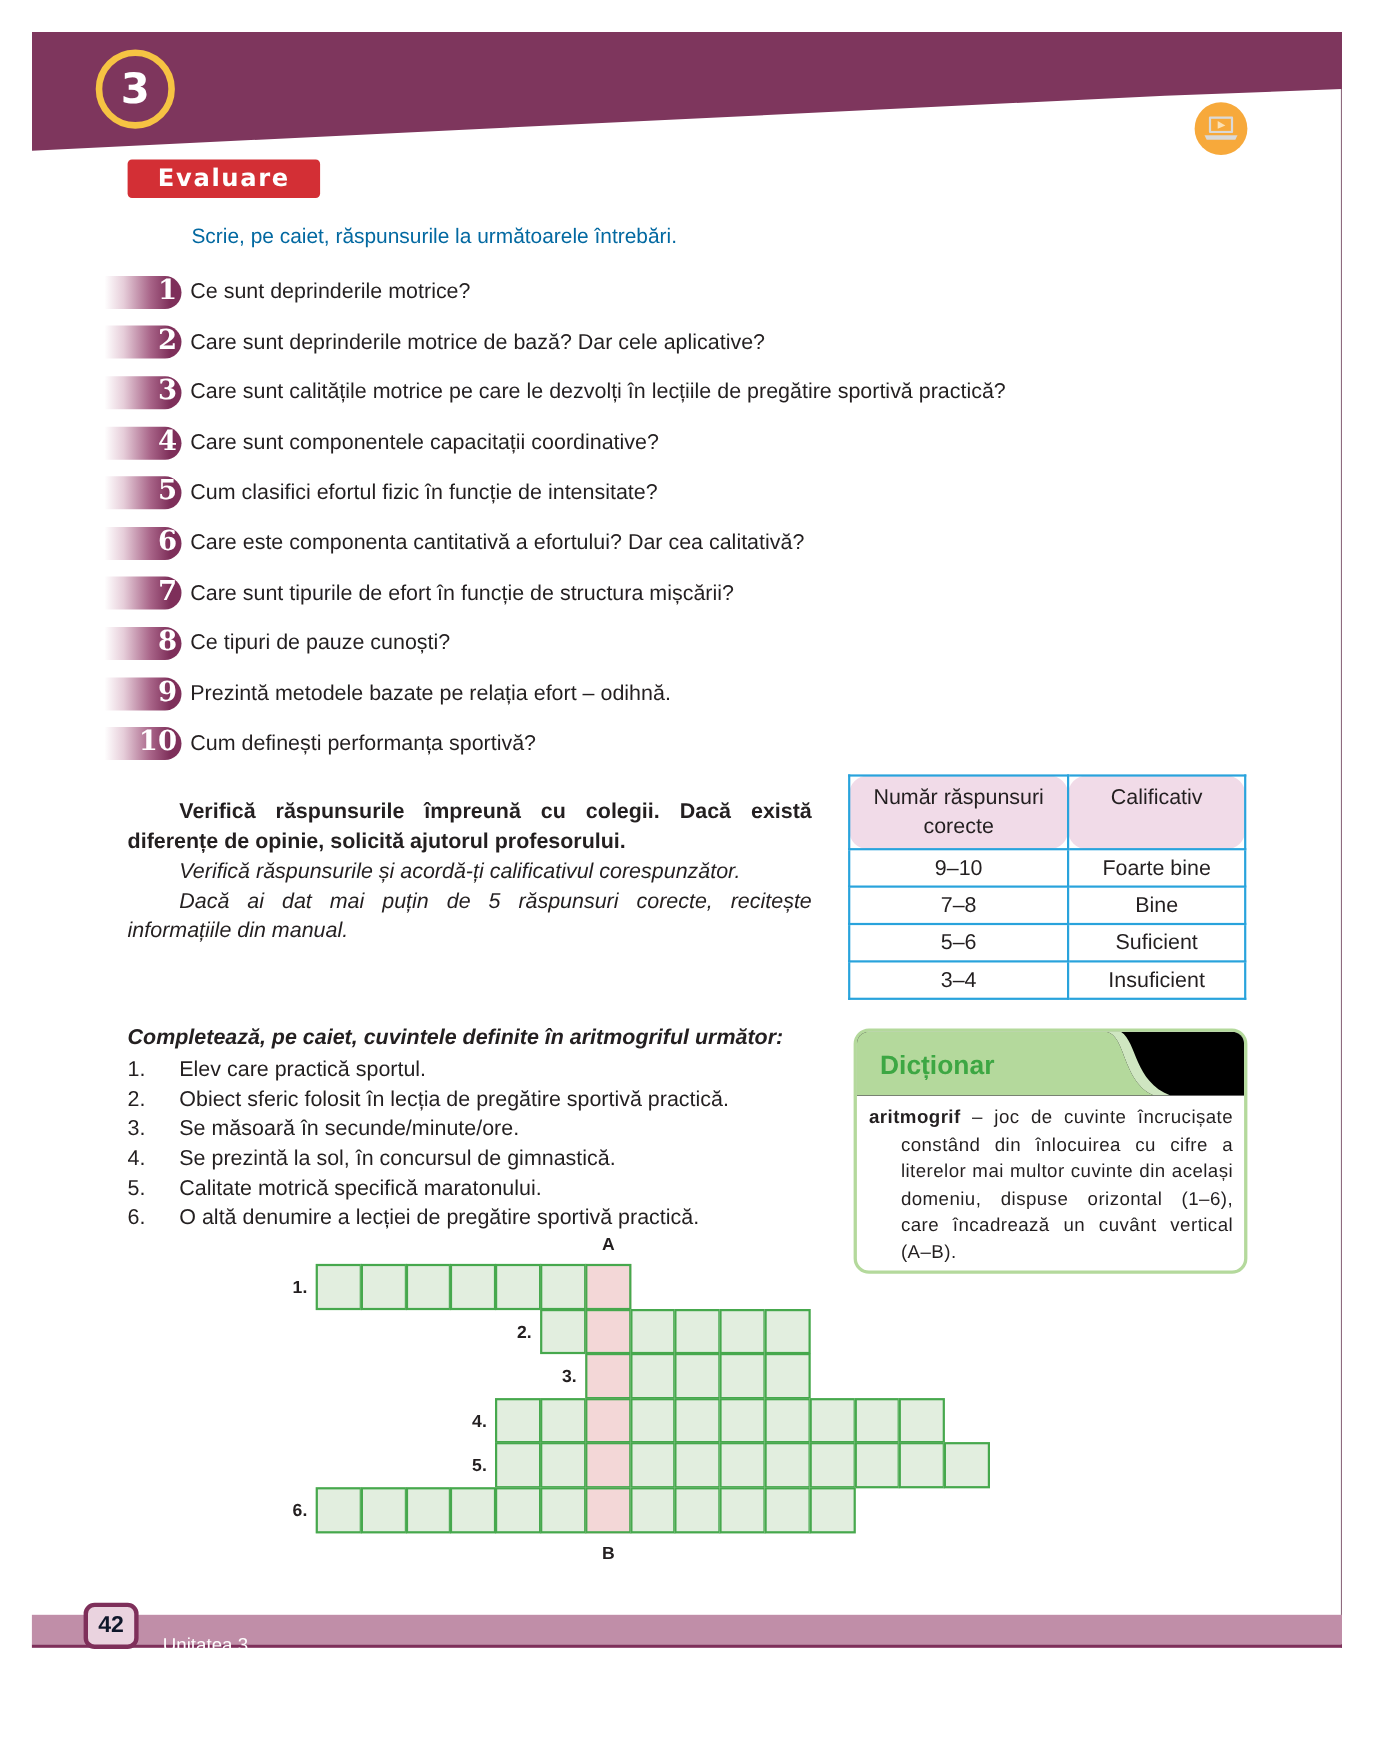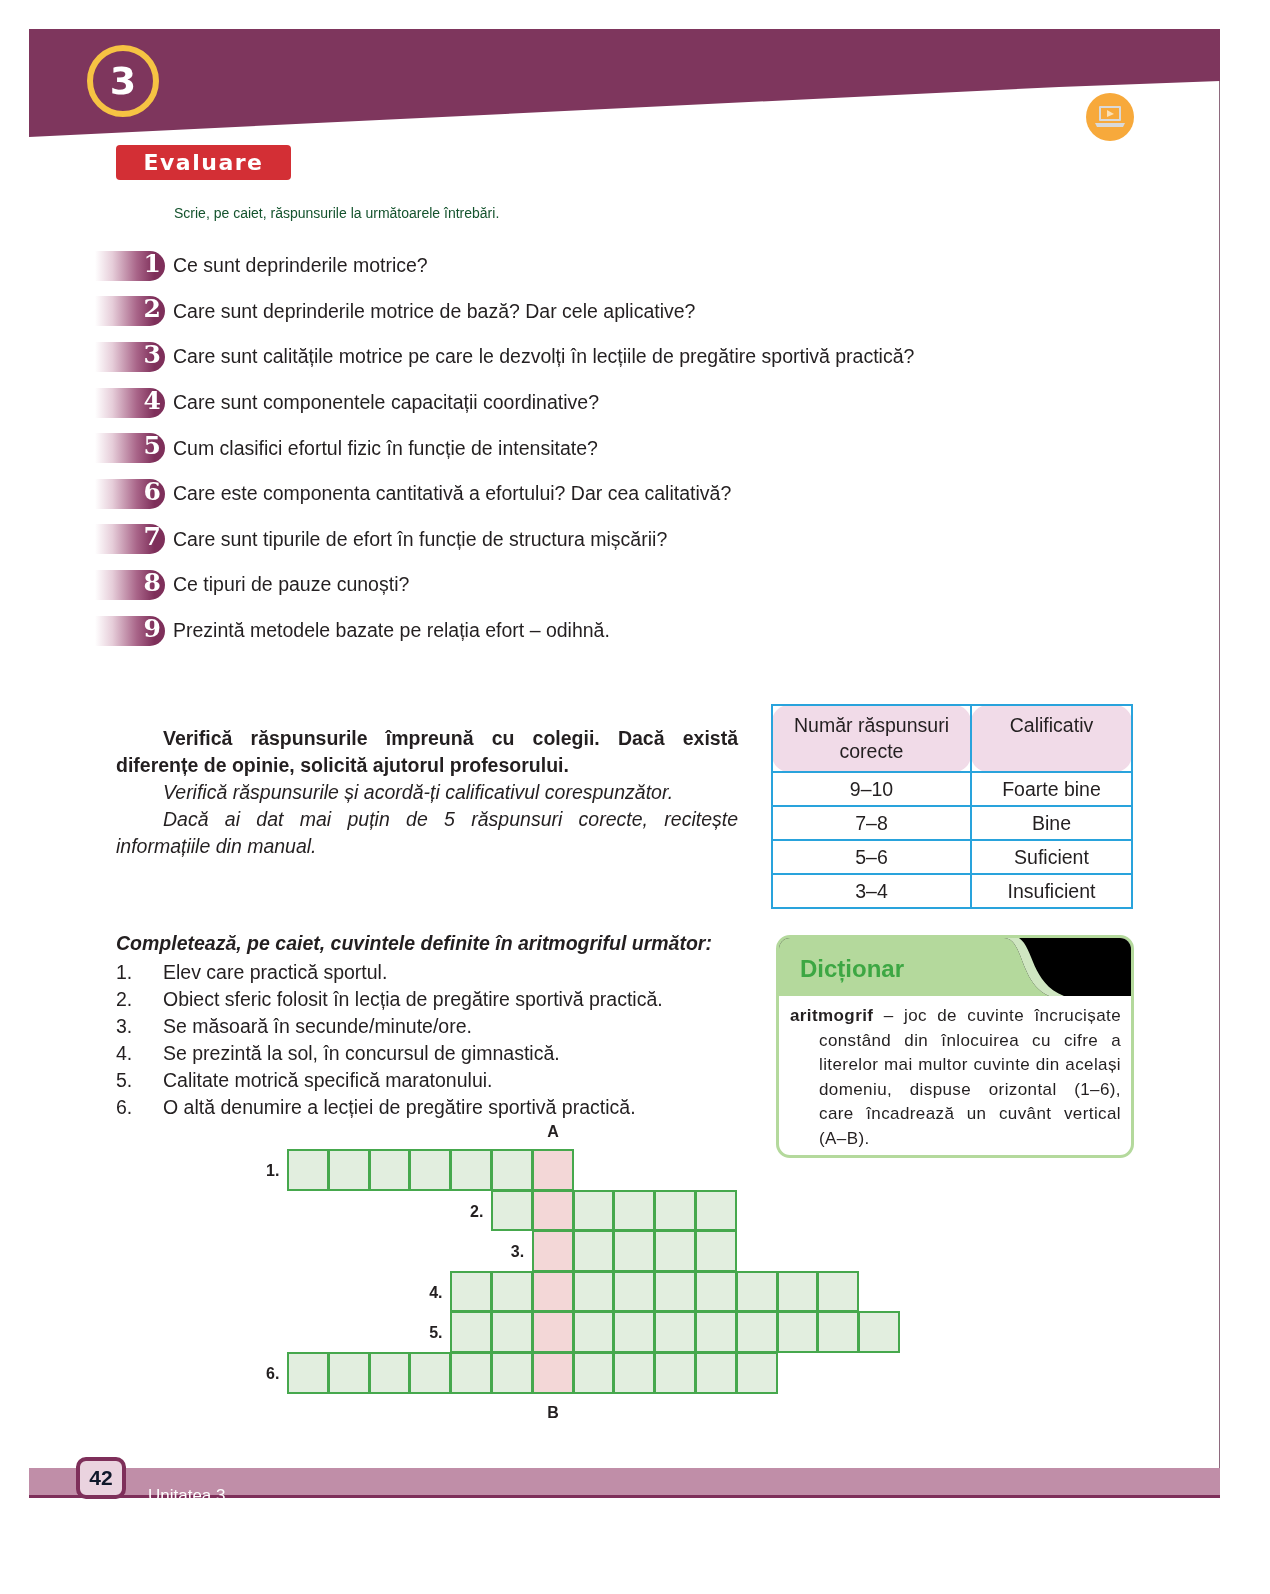--- a/index.html
+++ b/index.html
@@ -3,21 +3,21 @@
 <meta charset="utf-8">
 <style>
   html, body { margin:0; padding:0; background:#ffffff; }
   body { width:1270px; height:1594px; position:relative; overflow:hidden; font-family:"Liberation Sans", "DejaVu Sans", sans-serif; color:#231f20; }
   .page-border { position:absolute; left:1219px; top:30px; width:1px; height:1468px; background:#8e6a7e; }
   .header-band { position:absolute; left:29px; top:29px; width:1191px; height:110px; }
   .header-band svg { display:block; }
   .unit-badge { position:absolute; left:87px; top:45px; width:60px; height:60px; border:6px solid #f6c343; border-radius:50%; display:flex; align-items:center; justify-content:center; color:#fff; font-weight:bold; font-size:38px; font-family:"DejaVu Sans", sans-serif; }
   .digital-icon { position:absolute; left:1086px; top:93px; width:48px; height:48px; border-radius:50%; background:#f7a93b; display:flex; align-items:center; justify-content:center; }
   .section-tag { position:absolute; left:116px; top:145px; width:175px; height:35px; background:#d32f35; border-radius:4px; color:#fff; font-size:22px; font-weight:bold; letter-spacing:1.5px; display:flex; align-items:center; justify-content:center; font-family:"DejaVu Sans", sans-serif; }
-  .intro { position:absolute; left:174px; top:205px; font-size:14px; color:#14532d; }
+  .intro { position:absolute; left:174px; top:205px; font-size:19px; color:#0369a1; }
   .q-list { position:absolute; left:95px; top:243px; }
   .q-row { position:relative; height:45.6px; display:flex; align-items:center; }
   .q-badge { width:70px; height:30px; border-radius:0 15px 15px 0; background:linear-gradient(90deg, rgba(255,255,255,0) 0%, #e6cdd9 25%, #a86488 60%, #7e2f5a 85%); position:relative; }
   .q-num { position:absolute; right:4px; top:-2px; font-family:"DejaVu Serif", serif; font-size:25px; color:#fff; font-weight:bold; }
   .q-text { margin-left:8px; font-size:19.5px; color:#231f20; }
   .check-block { position:absolute; left:116px; top:725px; width:622px; font-size:19.5px; line-height:27px; }
   .check-block p { margin:0; }
   .indent { text-indent:47px; }
   .just { text-align:justify; }
   .bold { font-weight:bold; }
@@ -123,20 +123,26 @@
     <div class="q-badge">
         <span class="q-num">8</span>
       </div>
     <span class="q-text">Ce tipuri de pauze cunoști?</span>
   </div>
   <div class="q-row">
     <div class="q-badge">
         <span class="q-num">9</span>
       </div>
     <span class="q-text">Prezintă metodele bazate pe relația efort – odihnă.</span>
+  </div>
+  <div class="q-row">
+    <div class="q-badge">
+        <span class="q-num">10</span>
+      </div>
+    <span class="q-text">Cum definești performanța sportivă?</span>
   </div>
 </div>
 
 <div class="check-block">
   <p class="bold indent just">Verifică răspunsurile împreună cu colegii. Dacă există diferențe de opinie, solicită ajutorul profesorului.</p>
   <p class="ital indent">Verifică răspunsurile și acordă-ți calificativul corespunzător.</p>
   <p class="ital indent just">Dacă ai dat mai puțin de 5 răspunsuri corecte, recitește informațiile din manual.</p>
 </div>
 
 <table class="grades">

